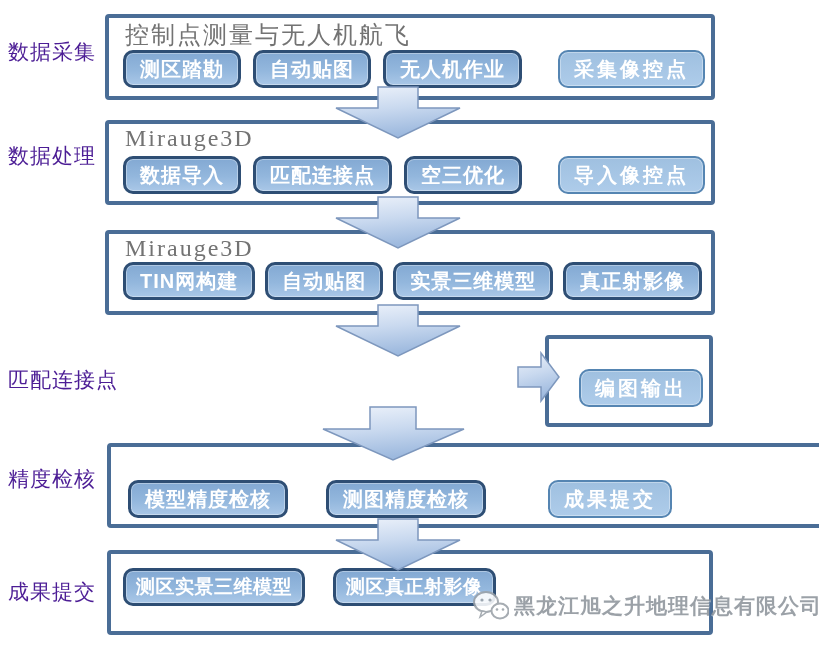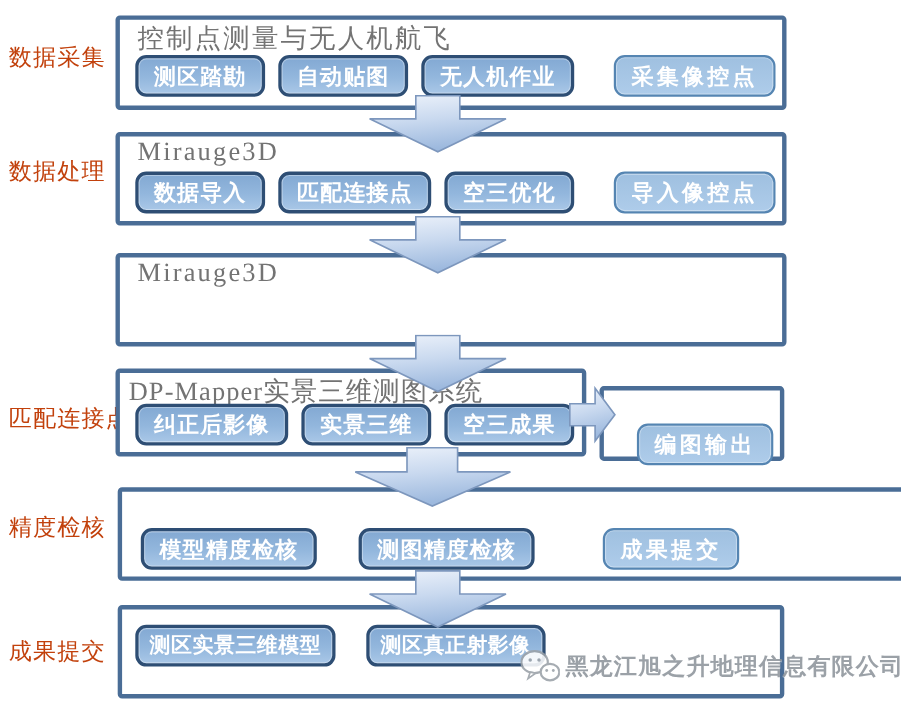--- a/index.html
+++ b/index.html
@@ -2,21 +2,21 @@
 <html><head>
 <meta charset="utf-8">
 <style>
   html,body{margin:0;padding:0;background:#ffffff;}
   #canvas{
     position:relative;width:819px;height:650px;background:#ffffff;overflow:hidden;
     font-family:"Liberation Serif",serif;
   }
   
   .stage-label{
-    position:absolute;left:8px;width:96px;font-size:21px;color:#c2410c;
+    position:absolute;left:8px;width:96px;font-size:21px;color:#4c1d95;
     letter-spacing:1px;white-space:nowrap;
   }
   
   .stage-box{
     position:absolute;border:4px solid #4a6d96;border-radius:4px;background:#ffffff;
     box-sizing:border-box;z-index:1;
   }
   .box-title{
     position:absolute;left:16px;top:1px;font-size:24px;color:#737373;
     letter-spacing:2px;white-space:nowrap;
@@ -89,32 +89,30 @@
     <div class="btn-row" style="top:32px">
       <div class="btn" data-variant="dark">数据导入</div>
       <div class="btn" data-variant="dark">匹配连接点</div>
       <div class="btn" data-variant="dark">空三优化</div>
       <div class="btn" data-variant="light">导入像控点</div>
     </div>
   </div>
 
   <div class="stage-box" style="left:105px;top:230px;width:610px;height:85px">
     <div class="box-title">Mirauge3D</div>
-  </div>
-
-  <div class="stage-box" style="left:105px;top:335px;width:428px;height:80px">
-    <div class="box-title tight">DP-Mapper实景三维测图系统</div>
-    <div class="btn-row" style="top:28px">
-      <div class="btn" data-variant="dark">纠正后影像</div>
-      <div class="btn" data-variant="dark">实景三维</div>
-      <div class="btn" data-variant="dark">空三成果</div>
+    <div class="btn-row" style="top:28px;gap:10px">
+      <div class="btn" data-variant="dark">TIN网构建</div>
+      <div class="btn" data-variant="dark">自动贴图</div>
+      <div class="btn" data-variant="dark">实景三维模型</div>
+      <div class="btn" data-variant="dark">真正射影像</div>
     </div>
   </div>
 
-  <div class="stage-box" style="left:545px;top:351px;width:168px;height:68px">
+
+  <div class="stage-box" style="left:545px;top:335px;width:168px;height:92px">
     <div class="btn-row" style="top:30px;left:14px;right:14px;justify-content:center">
       <div class="btn" style="width:132px" data-variant="light">编图输出</div>
     </div>
   </div>
 
   <div class="stage-box" style="left:107px;top:443px;width:728px;height:85px">
     <div class="btn-row" style="top:33px;left:17px;gap:38px">
       <div class="btn" data-variant="dark">模型精度检核</div>
       <div class="btn" data-variant="dark">测图精度检核</div>
       <div class="btn" data-variant="light">成果提交</div>

